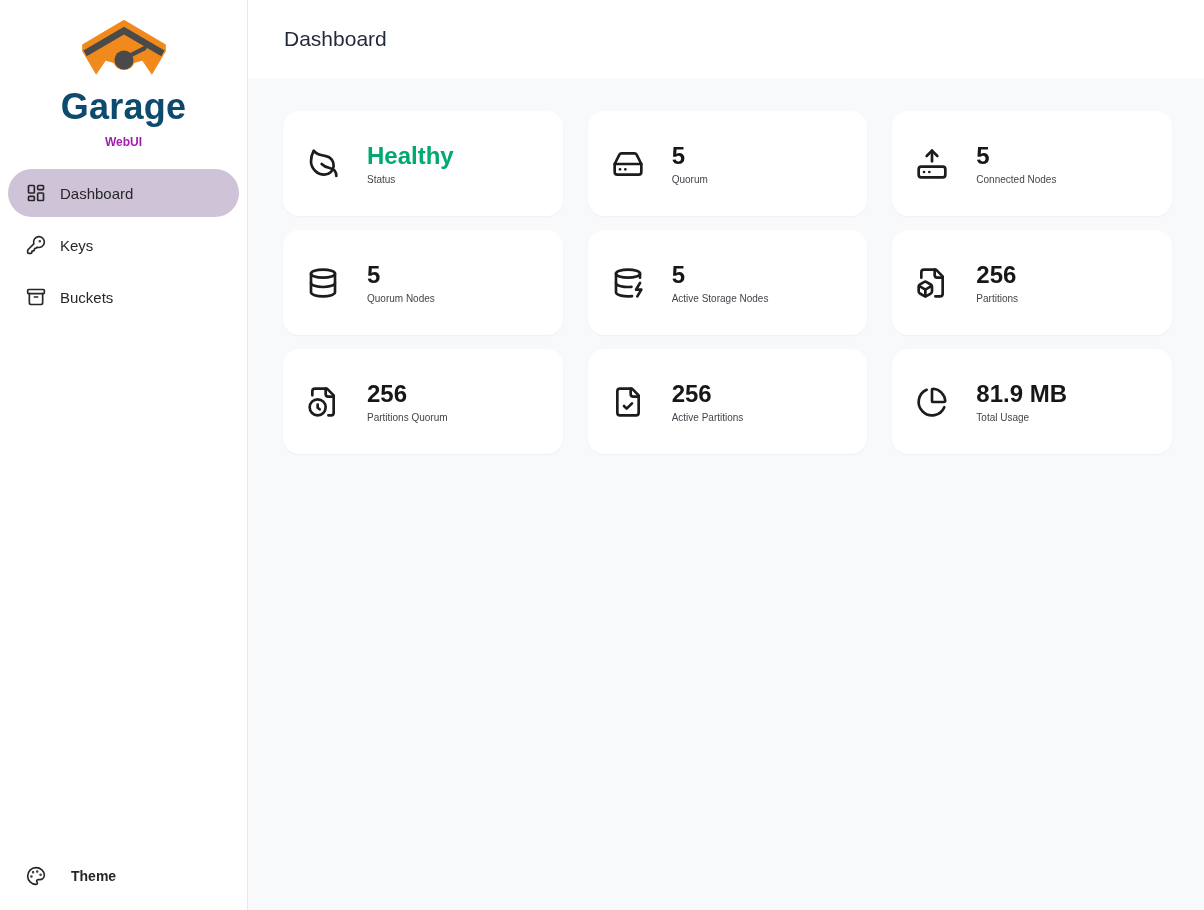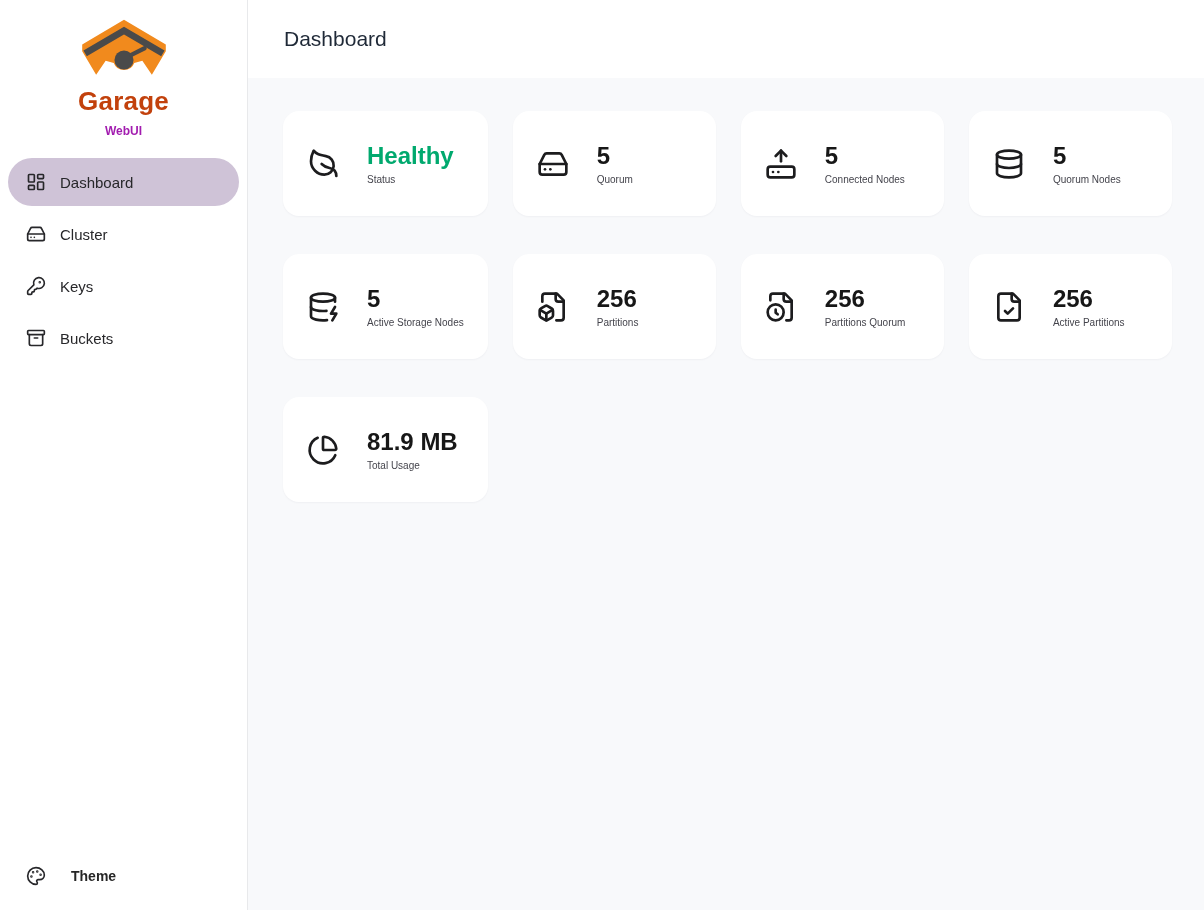--- a/index.html
+++ b/index.html
@@ -16,21 +16,21 @@
     width: 248px;
     min-width: 248px;
     background: #ffffff;
     border-right: 1px solid #e8e9eb;
     display: flex;
     flex-direction: column;
     padding: 14px 8px 16px;
   }
   .logo-block { text-align: center; padding-top: 4px; }
   .logo-svg { width: 88px; height: 62px; display:inline-block; }
-  .app-name { font-size: 26px; font-weight: 700; color: #c2410c; margin-top: 2px; letter-spacing: .2px; }
+  .app-name { font-size: 36px; font-weight: 700; color: #0c4a6e; margin-top: 2px; letter-spacing: .2px; }
   .app-subtitle { font-size: 12px; font-weight: 700; color: #a21caf; margin-top: 7px; }
   .nav { display: flex; flex-direction: column; gap: 4px; margin-top: 20px; }
   .nav-item {
     display: flex; align-items: center; gap: 14px;
     height: 48px; border-radius: 24px; padding: 0 18px;
     font-size: 15px; color: #27272a; cursor: pointer;
   }
   .nav-item.active { background: #cfc3d7; }
   .nav-icon { width: 20px; height: 20px; display: inline-flex; color: #27272a; }
   .nav-icon svg { width: 20px; height: 20px; }
@@ -44,22 +44,22 @@
   
   .main { flex: 1; display: flex; flex-direction: column; min-width: 0; }
   .header {
     height: 78px; min-height:78px; background: #ffffff;
     display: flex; align-items: center; padding: 0 36px;
   }
   .header-title { font-size: 21px; font-weight: 400; color: #1f2937; }
   .content { flex: 1; background: #f8f9fb; padding: 33px 32px 0 35px; }
   .grid {
     display: grid;
-    grid-template-columns: repeat(4, 1fr);
-    gap: 38px 25px;
+    grid-template-columns: repeat(3, 1fr);
+    gap: 14px 25px;
   }
   .card {
     background: #ffffff;
     border-radius: 16px;
     height: 105px;
     display: flex;
     align-items: center;
     padding: 0 24px;
     box-shadow: 0 1px 2px rgba(27,36,44,.04);
   }
@@ -92,31 +92,20 @@
         <svg viewBox="0 0 24 24" fill="none" stroke="currentColor" stroke-width="2" stroke-linecap="round" stroke-linejoin="round">
           <rect width="7" height="9" x="3" y="3" rx="1"></rect>
             <rect width="7" height="5" x="14" y="3" rx="1"></rect>
           <rect width="7" height="9" x="14" y="12" rx="1"></rect>
             <rect width="7" height="5" x="3" y="16" rx="1"></rect>
         </svg>
       </span>
       <span>Dashboard</span>
     </div>
 
-    <div class="nav-item">
-      <span class="nav-icon">
-        <svg viewBox="0 0 24 24" fill="none" stroke="currentColor" stroke-width="2" stroke-linecap="round" stroke-linejoin="round">
-          <line x1="22" x2="2" y1="12" y2="12"></line>
-          <path d="M5.45 5.11 2 12v6a2 2 0 0 0 2 2h16a2 2 0 0 0 2-2v-6l-3.45-6.89A2 2 0 0 0 16.76 4H7.24a2 2 0 0 0-1.79 1.11z"></path>
-          <line x1="6" x2="6.01" y1="16" y2="16"></line>
-            <line x1="10" x2="10.01" y1="16" y2="16"></line>
-        </svg>
-      </span>
-      <span>Cluster</span>
-    </div>
 
     <div class="nav-item">
       <span class="nav-icon">
         <svg viewBox="0 0 24 24" fill="none" stroke="currentColor" stroke-width="2" stroke-linecap="round" stroke-linejoin="round">
           <path d="M2.586 17.414A2 2 0 0 0 2 18.828V21a1 1 0 0 0 1 1h3a1 1 0 0 0 1-1v-1a1 1 0 0 1 1-1h1a1 1 0 0 0 1-1v-1a1 1 0 0 1 1-1h.172a2 2 0 0 0 1.414-.586l.814-.814a6.5 6.5 0 1 0-4-4z"></path>
           <circle cx="16.5" cy="7.5" r=".5" fill="currentColor"></circle>
         </svg>
       </span>
       <span>Keys</span>
     </div>

